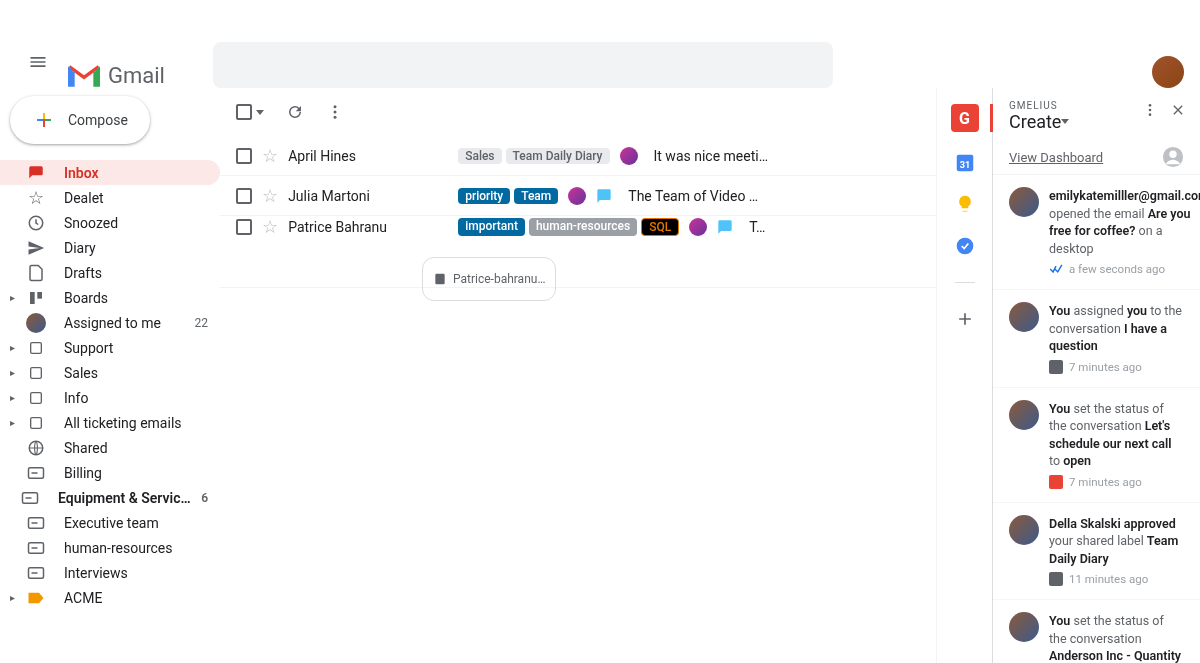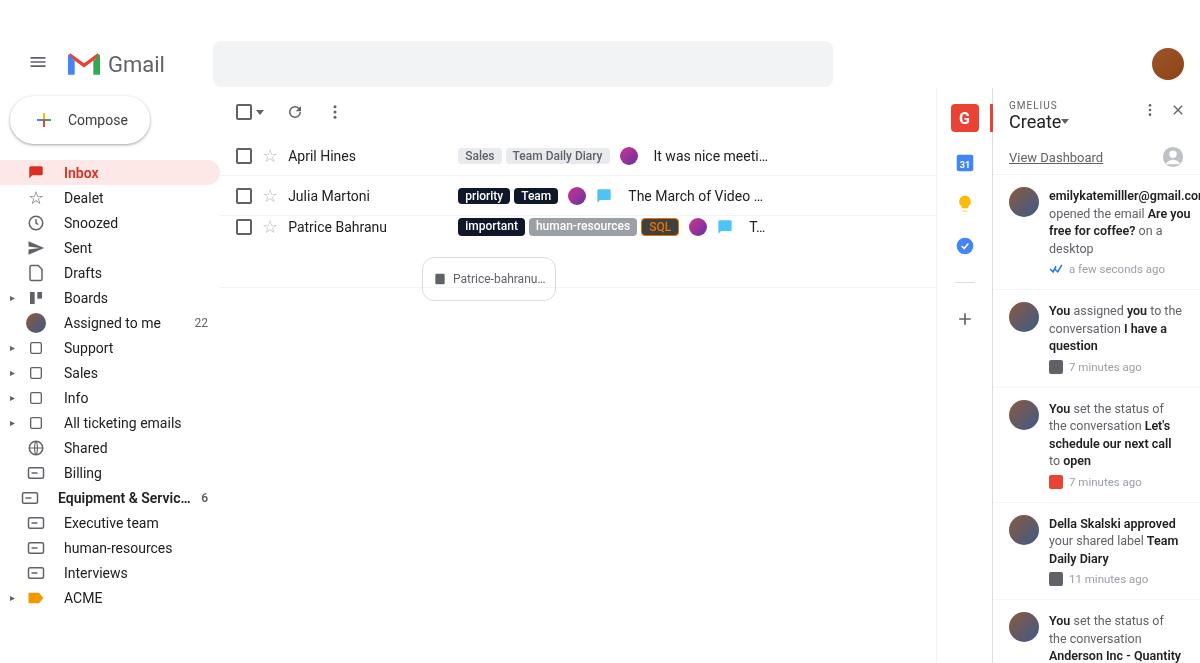--- a/index.html
+++ b/index.html
@@ -1,17 +1,17 @@
 <!DOCTYPE html>
 <html><head>
 <meta charset="utf-8">
 <style>
 * { box-sizing: border-box; margin: 0; padding: 0; font-family: 'Google Sans', Roboto, Arial, sans-serif; }
 body { background: #fff; display: flex; flex-direction: column; height: 663px; width: 1200px; overflow: hidden; }
-.header { height: 64px; display: flex; align-items: center; padding: 0 16px; gap: 8px; margin-top: 40px; }
+.header { height: 64px; display: flex; align-items: flex-end; padding: 0 16px; gap: 8px; margin-top: 40px; }
 .menu-btn { padding: 12px; cursor: pointer; border-radius: 50%; }
 .logo { display: flex; align-items: center; gap: 8px; margin-right: 40px; }
 .logo-text { font-size: 22px; color: #5f6368; }
 .search-bar { flex: 1; max-width: 620px; height: 46px; background: #f1f3f4; border-radius: 8px; margin-right: 20px; }
 .avatar { width: 32px; height: 32px; border-radius: 50%; background: linear-gradient(135deg, #a0522d, #8b4513); margin-left: auto; }
 .main { display: flex; flex: 1; height: calc(100% - 64px); }
 .sidebar { width: 220px; padding-top: 8px; overflow-y: auto; }
 .compose-btn { display: flex; align-items: center; gap: 12px; padding: 0 22px; height: 48px; background: #fff; border: none; border-radius: 24px; box-shadow: 0 1px 2px rgba(60,64,67,.3), 0 1px 3px 1px rgba(60,64,67,.15); margin: 0 0 16px 10px; cursor: pointer; font-size: 14px; color: #3c4043; }
 .nav-item { display: flex; align-items: center; height: 25px; padding: 0 12px 0 26px; cursor: pointer; border-radius: 0 16px 16px 0; font-size: 14px; color: #202124; position: relative; }
 .nav-item.with-caret { padding-left: 10px; }
@@ -25,23 +25,23 @@
 .toolbar { height: 48px; display: flex; align-items: center; padding: 0 16px; gap: 22px; }
 .checkbox { width: 16px; height: 16px; border: 2px solid #5f6368; border-radius: 2px; }
 .email-list { }
 .email-row { display: flex; align-items: center; height: 40px; padding: 0 16px; border-bottom: 1px solid #f1f3f4; cursor: pointer; gap: 10px; font-size: 14px; }
 .email-row.tall { height: 72px; flex-wrap: wrap; }
 .star { color: #bbb; font-size: 18px; }
 .sender { width: 160px; font-weight: 400; color: #202124; flex-shrink: 0; }
 .tags { display: flex; gap: 4px; flex-wrap: wrap; }
 .tag { padding: 1px 7px; border-radius: 4px; font-size: 12px; font-weight: 500; color: #fff; }
 .tag.grey { background: #e8eaed; color: #5f6368; }
-.tag.blue { background: #0f172a; }
+.tag.blue { background: #0369a1; }
 .tag.darkgrey { background: #9aa0a6; }
-.tag.orange { background: #404040; color: #e37400; border: 1px solid #e37400; }
+.tag.orange { background: #000000; color: #e37400; border: 1px solid #e37400; }
 .subject { color: #202124; margin-left: 6px; overflow: hidden; text-overflow: ellipsis; white-space: nowrap; }
 .mini-avatar { width: 18px; height: 18px; border-radius: 50%; background: linear-gradient(135deg, #c39, #639); flex-shrink: 0; }
 .attach-chip { display: flex; align-items: center; gap: 6px; border: 1px solid #dadce0; border-radius: 12px; padding: 14px 10px; font-size: 12px; color: #5f6368; margin-left: 186px; }
 .right-rail { width: 56px; display: flex; flex-direction: column; align-items: center; padding-top: 16px; gap: 18px; border-left: 1px solid #f1f3f4; }
 .rail-icon { width: 24px; height: 24px; display: flex; align-items: center; justify-content: center; cursor: pointer; border-radius: 4px; }
 .gmelius-panel { width: 208px; border-left: 1px solid #dadce0; display: flex; flex-direction: column; }
 .panel-header { padding: 12px 16px 8px; position: relative; }
 .panel-brand { font-size: 10px; letter-spacing: 1px; color: #5f6368; }
 .panel-title { font-size: 18px; color: #202124; display: flex; align-items: center; }
 .panel-actions { position: absolute; top: 14px; right: 14px; display: flex; gap: 12px; color: #5f6368; }
@@ -111,21 +111,21 @@
             </svg>
           </span>
           <span>Snoozed</span>
         </div>
         <div class="nav-item">
           <span class="icon">
             <svg width="18" height="18" viewBox="0 0 24 24" fill="currentColor">
               <path d="M2 21l21-9L2 3v7l15 2-15 2v7z"></path>
             </svg>
           </span>
-          <span>Sent</span>
+          <span>Diary</span>
         </div>
         <div class="nav-item">
           <span class="icon">
             <svg width="18" height="18" viewBox="0 0 24 24" fill="currentColor">
               <path d="M6 2h9l5 5v13a2 2 0 01-2 2H6a2 2 0 01-2-2V4a2 2 0 012-2z" fill="none" stroke="currentColor" stroke-width="2"></path>
             </svg>
           </span>
           <span>Drafts</span>
         </div>
         <div class="nav-item with-caret">
@@ -280,21 +280,21 @@
           <span class="star">☆</span>
           <span class="sender">Julia Martoni</span>
           <div class="tags">
             <span class="tag blue">priority</span>
             <span class="tag blue">Team</span>
           </div>
           <div class="mini-avatar"></div>
           <svg width="16" height="16" viewBox="0 0 24 24" fill="#4fc3f7">
             <path d="M20 2H4a2 2 0 00-2 2v18l4-4h14a2 2 0 002-2V4a2 2 0 00-2-2z"></path>
           </svg>
-          <span class="subject">The March of Video …</span>
+          <span class="subject">The Team of Video …</span>
         </div>
         <div class="email-row tall">
           <div class="checkbox"></div>
           <span class="star">☆</span>
           <span class="sender">Patrice Bahranu</span>
           <div class="tags">
             <span class="tag blue">important</span>
             <span class="tag darkgrey">human-resources</span>
             <span class="tag orange">SQL</span>
           </div>

